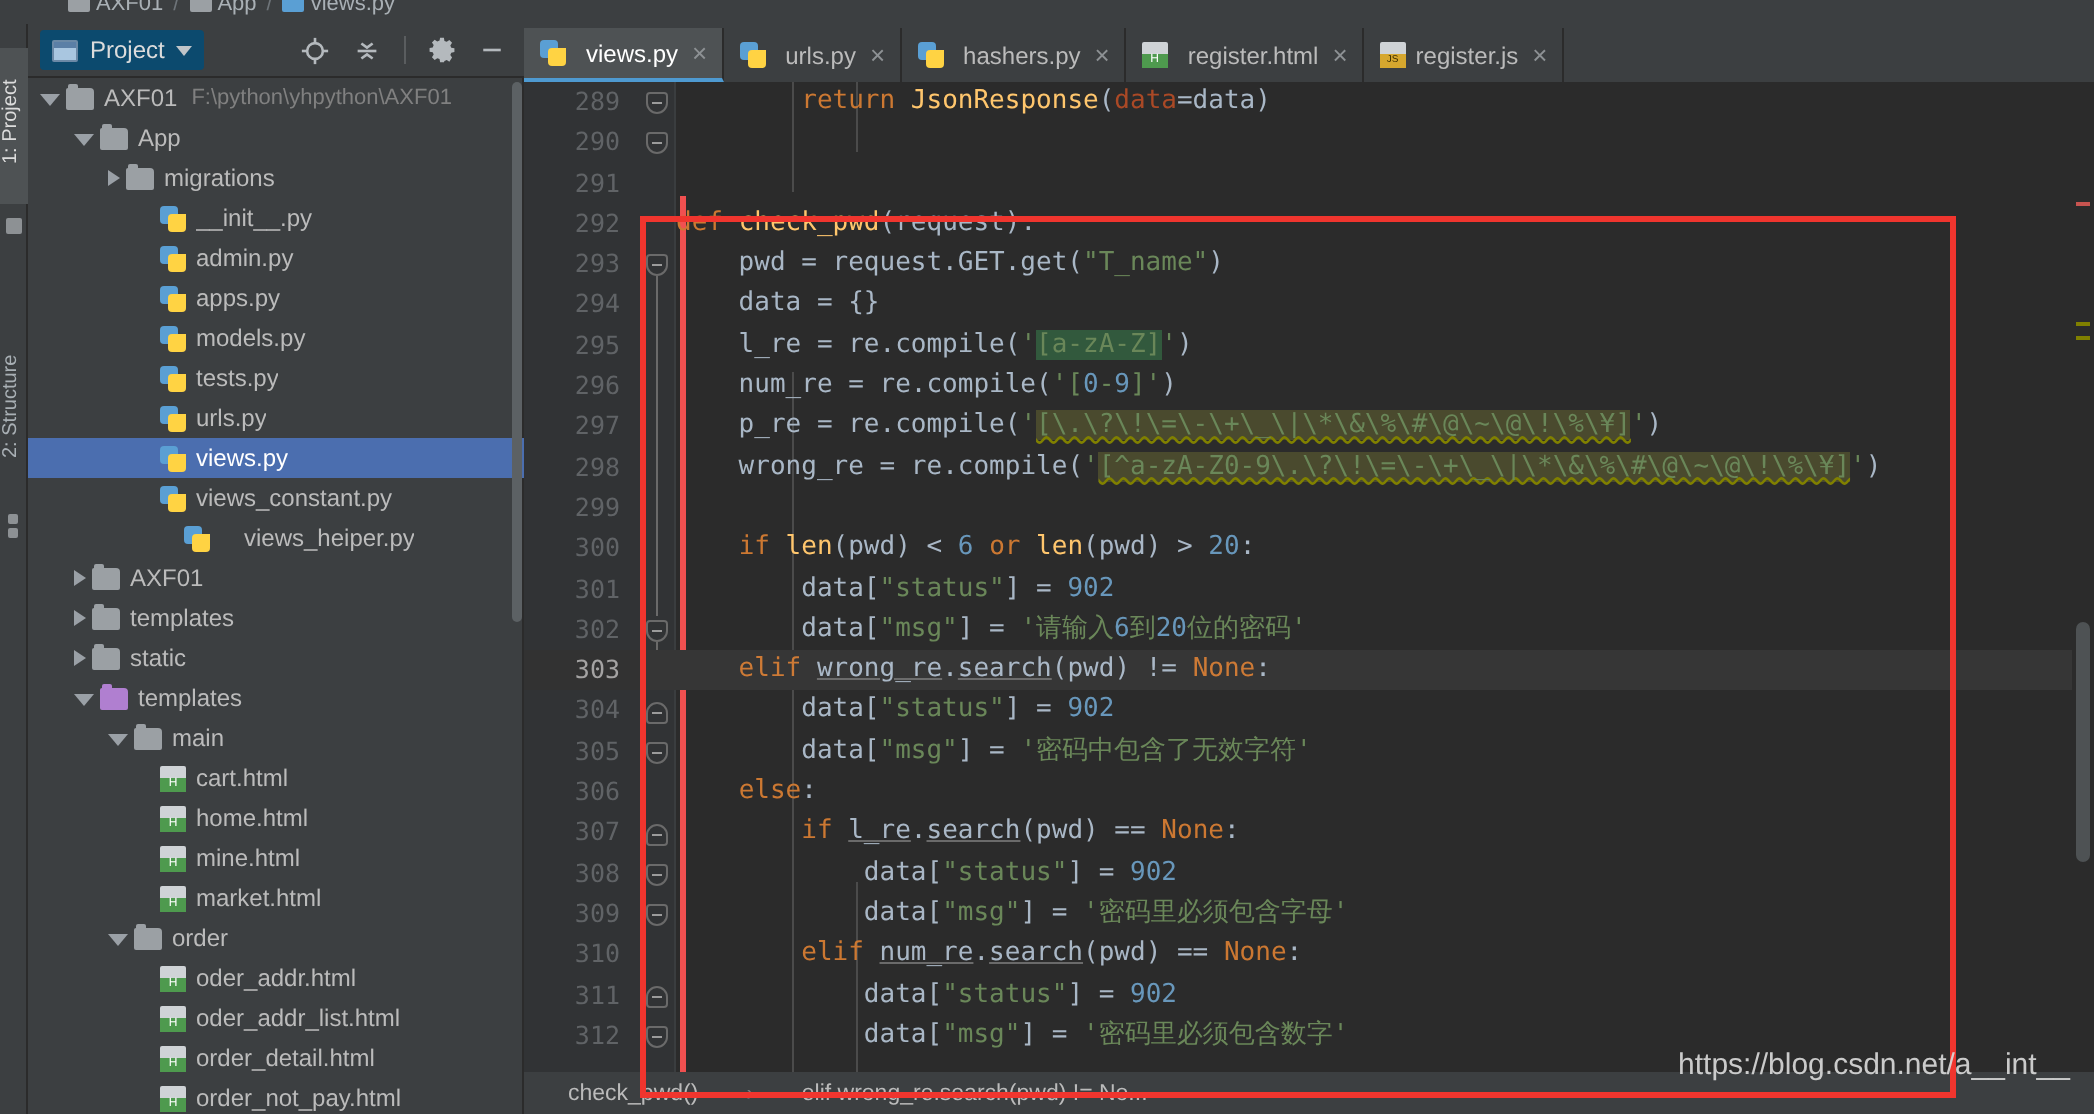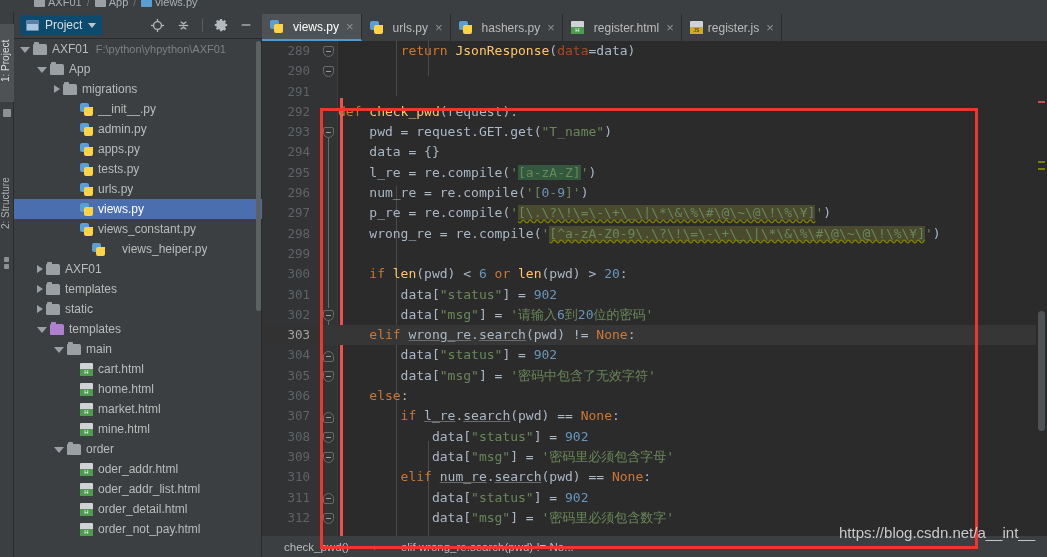--- a/index.html
+++ b/index.html
@@ -358,20 +358,25 @@
             <span class="tlabel">admin.py</span>
           </div>
           <div class="trow" style="padding-left: 57px;">
             <span class="tri none"></span>
             <span class="pyicon"></span>
             <span class="tlabel">apps.py</span>
           </div>
           <div class="trow" style="padding-left: 57px;">
             <span class="tri none"></span>
             <span class="pyicon"></span>
+            <span class="tlabel">models.py</span>
+          </div>
+          <div class="trow" style="padding-left: 57px;">
+            <span class="tri none"></span>
+            <span class="pyicon"></span>
             <span class="tlabel">tests.py</span>
           </div>
           <div class="trow" style="padding-left: 57px;">
             <span class="tri none"></span>
             <span class="pyicon"></span>
             <span class="tlabel">urls.py</span>
           </div>
           <div class="trow sel" style="padding-left: 57px;">
             <span class="tri none"></span>
             <span class="pyicon"></span>
@@ -418,26 +423,26 @@
             <span class="tlabel">cart.html</span>
           </div>
           <div class="trow" style="padding-left: 57px;">
             <span class="tri none"></span>
             <span class="htmicon"></span>
             <span class="tlabel">home.html</span>
           </div>
           <div class="trow" style="padding-left: 57px;">
             <span class="tri none"></span>
             <span class="htmicon"></span>
+            <span class="tlabel">mine.html</span>
+          </div>
+          <div class="trow" style="padding-left: 57px;">
+            <span class="tri none"></span>
+            <span class="htmicon"></span>
             <span class="tlabel">market.html</span>
-          </div>
-          <div class="trow" style="padding-left: 57px;">
-            <span class="tri none"></span>
-            <span class="htmicon"></span>
-            <span class="tlabel">mine.html</span>
           </div>
           <div class="trow" style="padding-left: 40px;">
             <span class="tri open"></span>
             <span class="folder plain"></span>
             <span class="tlabel">order</span>
           </div>
           <div class="trow" style="padding-left: 57px;">
             <span class="tri none"></span>
             <span class="htmicon"></span>
             <span class="tlabel">oder_addr.html</span>

